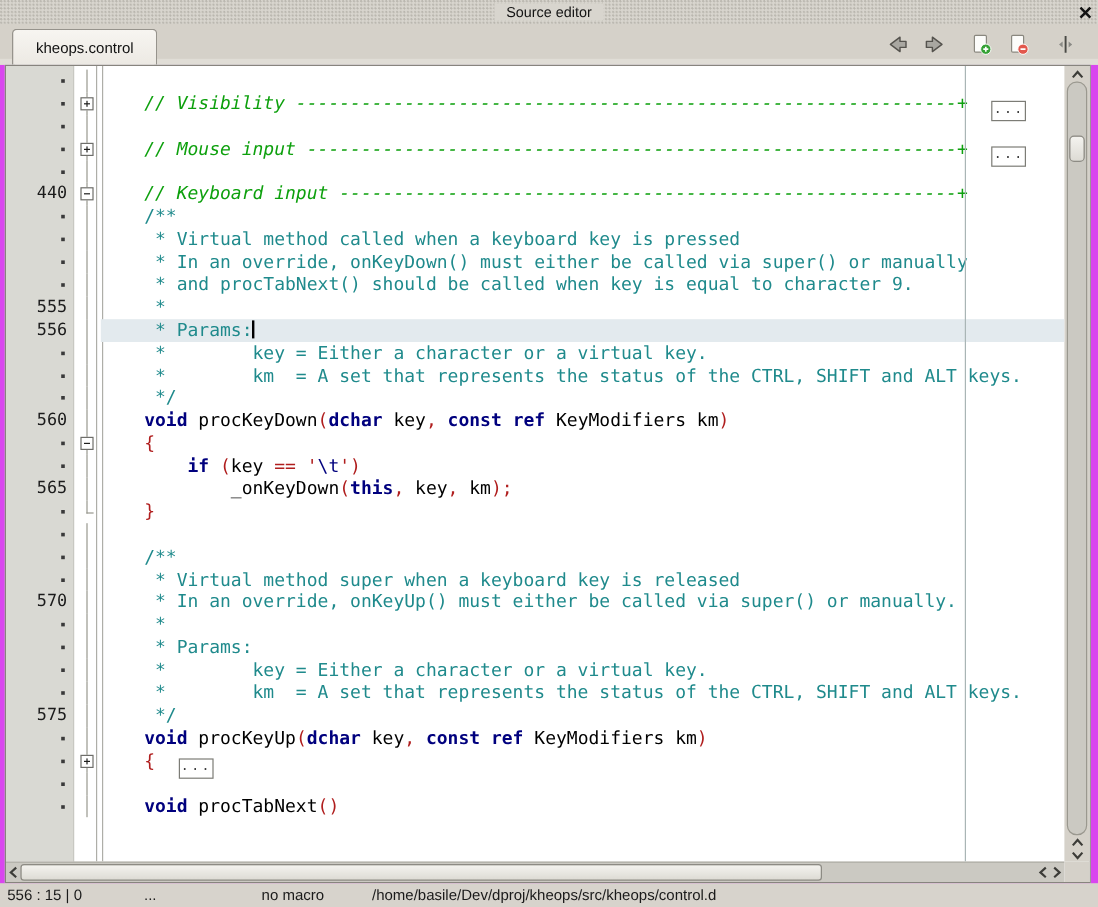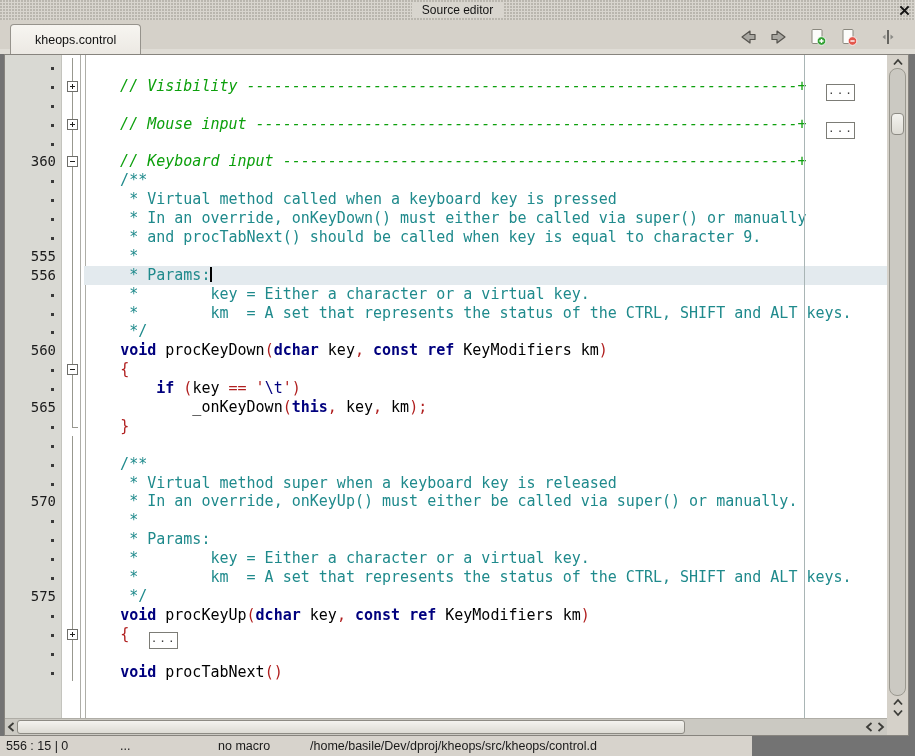--- a/index.html
+++ b/index.html
@@ -1,30 +1,30 @@
 <!DOCTYPE html>
 <html style="--c-plain: #000000; --c-key: #00007E; --c-com: #0DA00D; --c-doc: #1F8A8C; --c-sym: #B01E1E; --c-esc: #00007E; --cur-bg: #E3EAEE; --c-ruler: #A9B5B5;"><head>
 <meta charset="utf-8">
 <style>
   html,body{margin:0;padding:0;background:#888;}
   *{box-sizing:border-box;}
-  #win{position:relative;width:915px;height:756px;background:#737373;font-family:"Liberation Sans",sans-serif;overflow:hidden;}
+  #win{position:relative;width:915px;height:756px;background:#d946ef;font-family:"Liberation Sans",sans-serif;overflow:hidden;}
 
   
   #titlebar{position:absolute;left:0;top:0;width:915px;height:20px;
     background-color:#D8D5CE;
     background-image:radial-gradient(circle at 1px 1px,#b9b6ae 30%,transparent 34%);
     background-size:3px 3px;display:flex;align-items:center;justify-content:center;}
   #titlebar .ttl{background:#D8D5CE;padding:0 10px;font-size:12px;color:#141414;}
   #closebtn{position:absolute;right:4px;top:4px;width:13px;height:13px;display:flex;align-items:center;justify-content:center;cursor:default;}
 
   
   #tabstrip{position:absolute;left:0;top:20px;width:915px;height:34px;background:#D5D1C9;}
   #tabstrip .band{position:absolute;left:0;bottom:0;width:100%;height:5px;background:#E0DDD6;}
-  .tab{position:absolute;left:10px;top:4px;height:30px;padding:0 24px;
+  .tab{position:absolute;left:10px;top:4px;height:30px;padding:0 19px;
     background:linear-gradient(#F7F5F1,#ECE9E3);border:1px solid #96938C;border-bottom:none;
     border-radius:4px 4px 0 0;display:flex;align-items:center;font-size:12.5px;color:#111;}
   #tools{position:absolute;right:16px;top:6px;height:22px;display:flex;align-items:center;gap:9px;}
   .tbtn{width:22px;height:20px;display:flex;align-items:center;justify-content:center;}
   .tbtn.gap{margin-left:8px;}
 
   
   #frame{position:absolute;left:4px;top:54px;width:905px;height:682px;border:1px solid #87847E;background:#fff;
     display:grid;grid-template-columns:57px 22px 1fr 21px;grid-template-rows:1fr 17px;}
   #gutcol{grid-column:1;grid-row:1;background:#D9D9D3;border-right:1px solid #C4C4BE;}
@@ -65,21 +65,21 @@
   .stepv2{height:11px;display:flex;align-items:center;justify-content:center;}
 
   
   #hscroll{grid-column:1 / span 3;grid-row:2;background:#CBC9C2;border-top:1px solid #AFADA6;display:flex;align-items:stretch;}
   .steph{width:12px;display:flex;align-items:center;justify-content:center;}
   #htrack{flex:1 1 auto;position:relative;margin:1px 0;}
   #hthumb{position:absolute;left:0;top:0;bottom:0;width:79%;background:linear-gradient(#F4F3EF,#DDDBD4);border:1px solid #8D8B84;border-radius:3px;}
   #corner{grid-column:4;grid-row:2;background:#D5D1C9;}
 
   
-  #statusbar{position:absolute;left:0;top:736px;width:752px;height:20px;background:#D7D3CC;font-size:12.5px;color:#1a1a1a;}
+  #statusbar{position:absolute;left:0;top:736px;width:915px;height:20px;background:#D7D3CC;font-size:12.5px;color:#1a1a1a;}
   #statusbar span{position:absolute;top:0;line-height:20px;white-space:pre;}
   #st-caret{left:6px;} #st-ellipsis{left:120px;} #st-macro{left:218px;} #st-path{left:310px;}
 </style>
 </head>
 <body>
 
 <div id="win">
 
   <div id="titlebar">
     <span class="ttl">Source editor</span>
@@ -162,21 +162,21 @@
               <span class="fbtn plus"></span>
             </div>
             <div class="txt"><span class="st-c">    // Mouse input ------------------------------------------------------------+</span><span class="fbox">...</span></div>
           </div>
           <div class="row">
             <div class="gut"><span class="dot"></span></div>
             <div class="fold line"></div>
             <div class="txt"></div>
           </div>
           <div class="row">
-            <div class="gut">360</div>
+            <div class="gut">440</div>
             <div class="fold minus">
               <span class="fbtn minus"></span>
             </div>
             <div class="txt"><span class="st-c">    // Keyboard input ---------------------------------------------------------+</span></div>
           </div>
           <div class="row">
             <div class="gut"><span class="dot"></span></div>
             <div class="fold line"></div>
             <div class="txt"><span class="st-d">    /**</span></div>
           </div>

